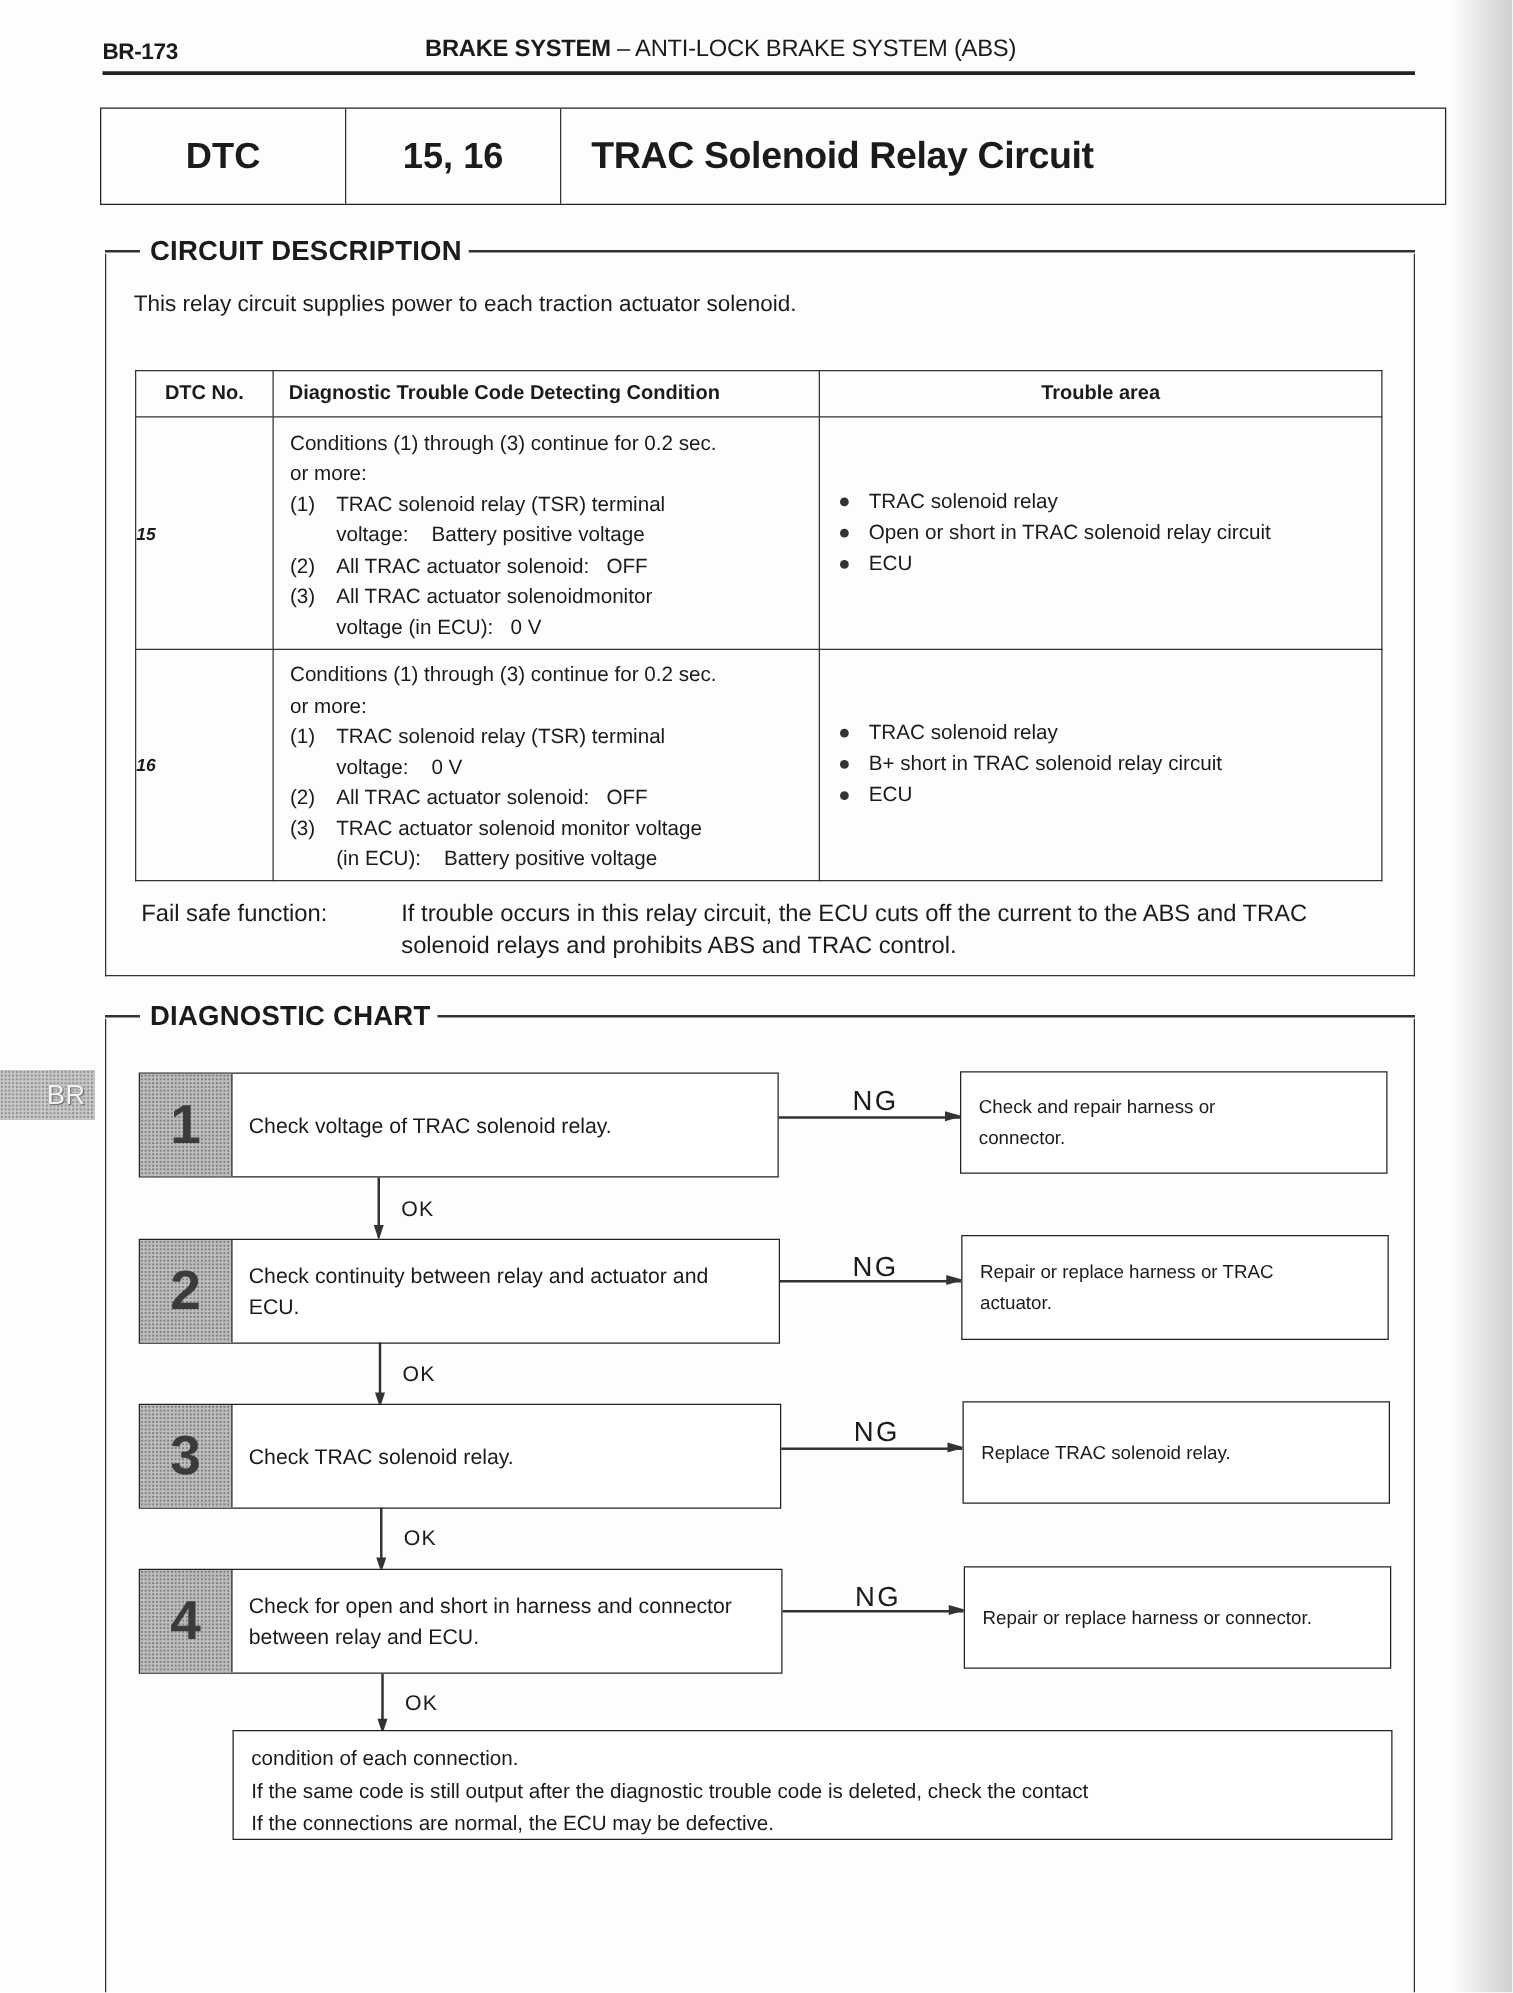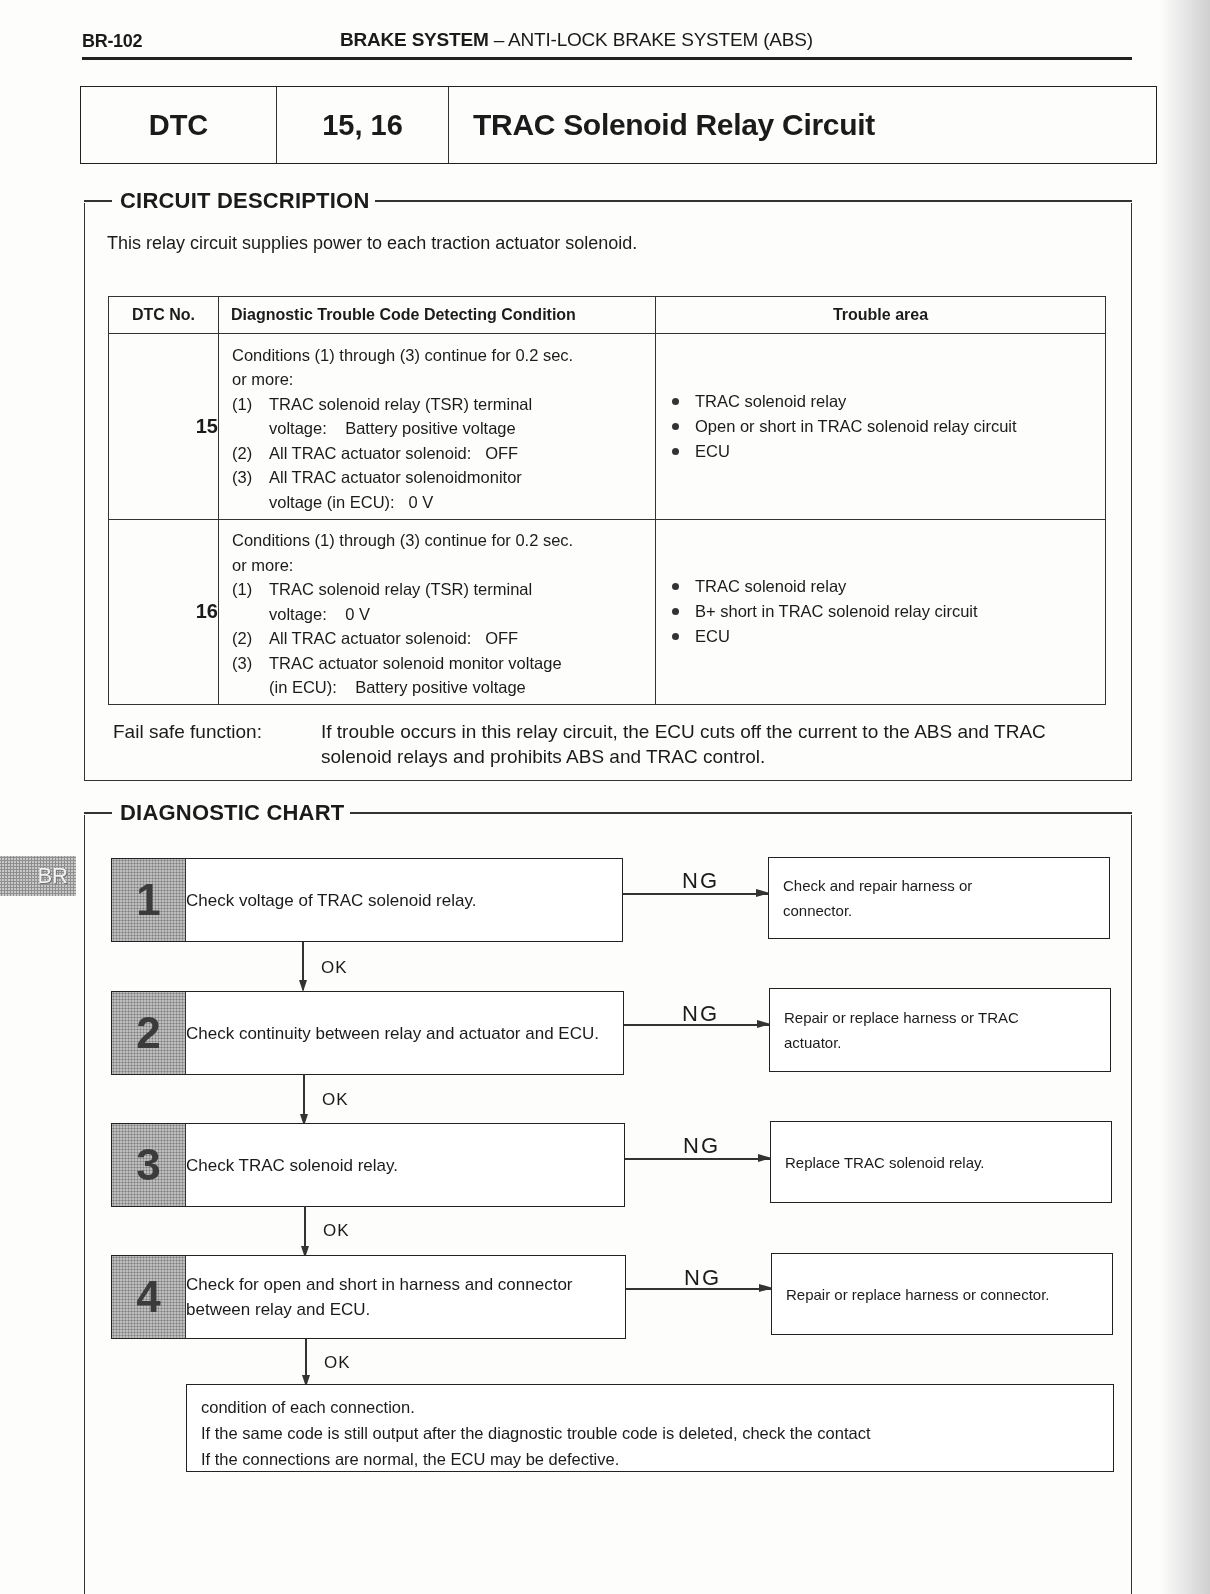--- a/index.html
+++ b/index.html
@@ -53,21 +53,21 @@
 
     
     .dtc-table {
       position: absolute; left: 23px; top: 93px; width: 998px;
       border-collapse: collapse; font-size: 16.5px;
     }
     .dtc-table th, .dtc-table td { border: 1.5px solid #333; vertical-align: middle; }
     .dtc-table th { height: 37px; font-weight: bold; font-size: 16px; }
     .dtc-table th.c-no { width: 110px; }
     .dtc-table th.c-cond { width: 437px; text-align: left; padding-left: 12px; }
-    .dtc-table td.num { text-align: right; font-weight: bold; font-size: 20px; }
+    .dtc-table td.num { text-align: left; font-weight: bold; font-size: 14px; font-style: italic; }
     .dtc-table td.cond { padding: 8px 10px 4px 13px; line-height: 24.5px; }
     .dtc-table td.area { padding-left: 16px; line-height: 25px; }
     .cond-item { display: flex; }
     .cond-item .n { width: 37px; flex: none; }
     .bullet { display: flex; align-items: center; }
     .bullet .dot { width: 7px; height: 7px; border-radius: 50%; background: #333; margin-right: 16px; flex: none; }
     .row15 td { height: 186px; }
     .row16 td { height: 182px; }
 
     .failsafe { position: absolute; left: 28px; top: 516px; font-size: 19px; line-height: 25px; width: 1000px; }
@@ -91,21 +91,21 @@
       border: 1.5px solid #222; display: flex; background: #fff;
     }
     .step .numbox {
       width: 74px; flex: none; border-right: 1px solid #333;
       background-color: #bdbdbd;
       background-image: radial-gradient(#7c7c7c 0.9px, transparent 1.1px);
       background-size: 3px 3px;
       display: flex; align-items: center; justify-content: center;
       font-size: 44px; font-weight: bold; color: #3b3b3b;
     }
-    .step .stext { display: flex; align-items: center; font-size: 17px; line-height: 25px; }
+    .step .stext { padding-left: 13px; display: flex; align-items: center; font-size: 17px; line-height: 25px; }
     .result {
       position: absolute; width: 344px; height: 82px;
       border: 1.5px solid #222; background: #fff;
       padding-left: 14px; display: flex; align-items: center; font-size: 15px; line-height: 25px;
     }
     .ng-line { position: absolute; height: 1.5px; background: #333; }
     .ng-line::after {
       content: ""; position: absolute; right: -2px; top: -4px;
       border-left: 14px solid #333; border-top: 4.5px solid transparent; border-bottom: 4.5px solid transparent;
     }
@@ -121,21 +121,21 @@
       border: 1.5px solid #222; background: #fff; padding: 9px 0 0 14px;
       font-size: 16.5px; line-height: 26px;
     }
   </style>
 </head>
 <body>
 
 <div class="page">
 
   <div class="pg-header">
-    <span class="pg-num">BR-102</span>
+    <span class="pg-num">BR-173</span>
     <span class="pg-title"><b>BRAKE SYSTEM</b><span> – ANTI-LOCK BRAKE SYSTEM (ABS)</span></span>
   </div>
   <div class="pg-rule"></div>
 
   <div class="dtc-box">
     <div class="dtc-cell dtc-c1">DTC</div>
     <div class="dtc-cell dtc-c2">15, 16</div>
     <div class="dtc-cell dtc-c3">TRAC Solenoid Relay Circuit</div>
   </div>
 

